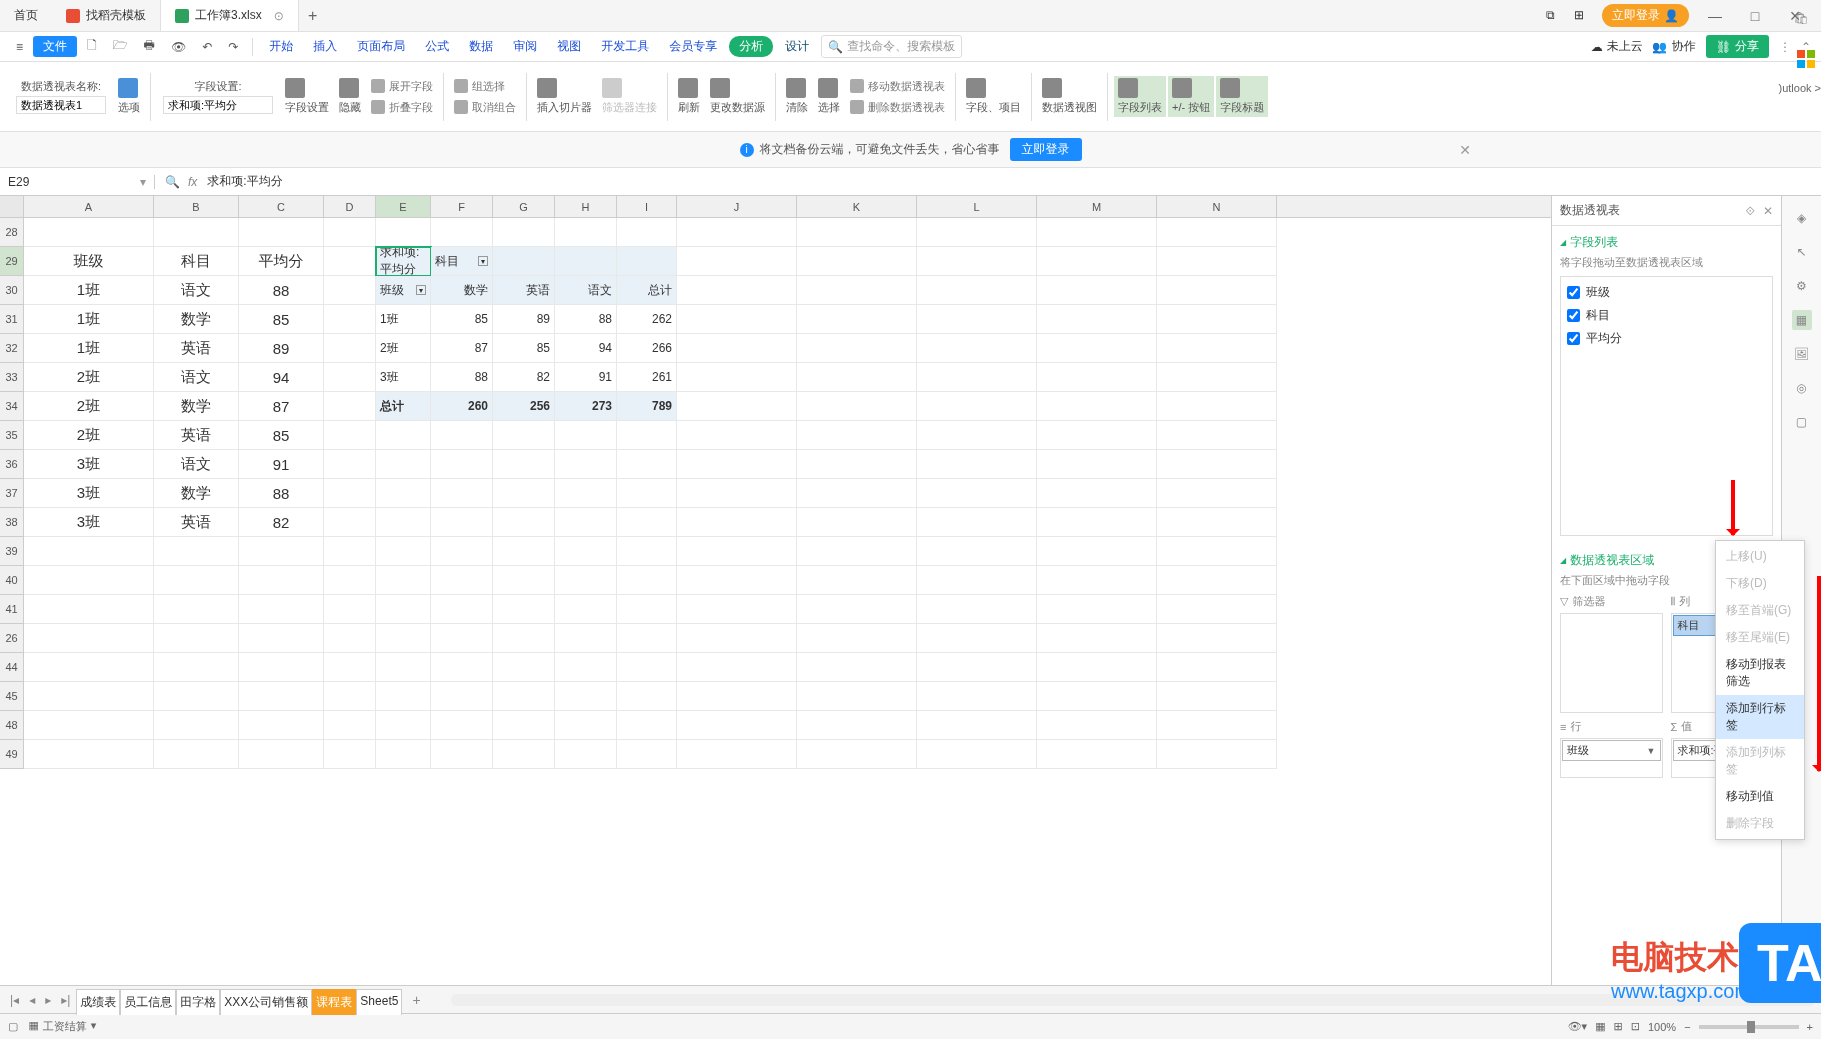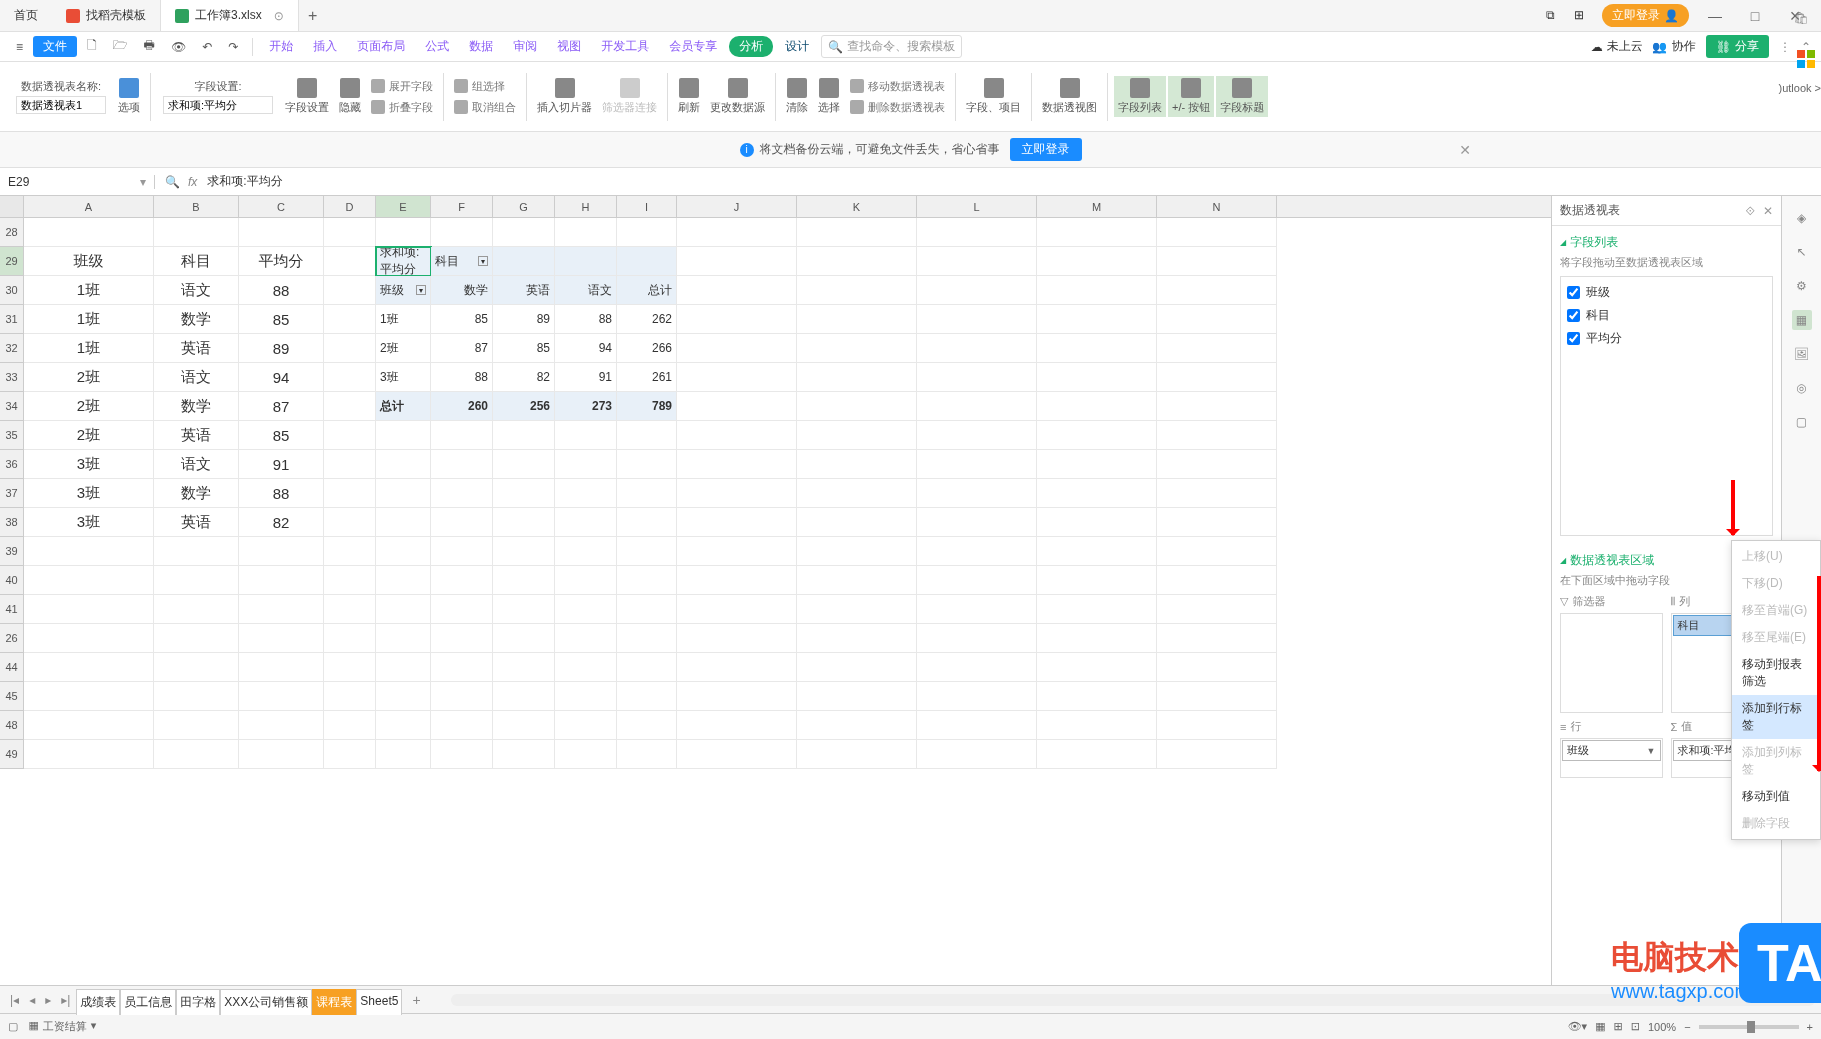--- a/index.html
+++ b/index.html
@@ -17,32 +17,32 @@
 .title-right{margin-left:auto;display:flex;align-items:center;gap:12px;padding-right:12px}
 .login-btn{background:#f7a023;color:#fff;padding:3px 10px;border-radius:12px;display:flex;align-items:center;gap:4px}
 .win-btn{width:28px;text-align:center;color:#666;cursor:pointer;font-size:14px}
 .ti-icon{width:16px;height:16px;display:inline-block}
 
 
 .menubar{height:30px;display:flex;align-items:center;border-bottom:1px solid #e0e0e0;padding:0 10px;gap:4px}
 .menu-btn{padding:2px 6px;cursor:pointer;color:#555}
 .menu-pill{background:#1a8cff;color:#fff;padding:2px 10px;border-radius:3px}
 .menu-sep{width:1px;height:18px;background:#ddd;margin:0 4px}
-.menu-tab{padding:2px 8px;cursor:pointer;color:#8b5cf6}
+.menu-tab{padding:2px 8px;cursor:pointer;color:#1d4ed8}
 .menu-pill-green{background:#1cb06e;color:#fff;padding:2px 10px;border-radius:10px}
 .menu-right{margin-left:auto;display:flex;align-items:center;gap:10px}
 .share-btn{background:#1cb06e;color:#fff;padding:3px 10px;border-radius:3px;display:flex;align-items:center;gap:4px}
 .search-box{border:1px solid #ddd;padding:2px 6px;color:#999;display:flex;align-items:center;gap:4px;border-radius:3px}
 
 
 .ribbon{height:70px;display:flex;align-items:center;border-bottom:1px solid #e0e0e0;padding:0 10px;gap:2px}
 .ribbon-group{display:flex;flex-direction:column;align-items:center;padding:0 6px;gap:2px}
 .ribbon-label{font-size:11px;color:#555}
 .ribbon-input{border:1px solid #ddd;padding:2px 4px;width:90px;font-size:11px}
-.ribbon-btn{display:flex;flex-direction:column;align-items:center;gap:2px;cursor:pointer;padding:2px 4px}
+.ribbon-btn{display:flex;flex-direction:column;gap:2px;cursor:pointer;padding:2px 4px}
 .ribbon-btn.active{background:#d4e8d4}
 .ribbon-icon{width:20px;height:20px;background:#888;border-radius:2px}
 .ribbon-sep{width:1px;height:48px;background:#ddd;margin:0 4px}
 .ribbon-item-sm{display:flex;align-items:center;gap:4px;color:#777;font-size:11px;cursor:pointer}
 .ribbon-item-sm .icon-sm{width:14px;height:14px;background:#aaa;border-radius:2px}
 
 
 .banner{height:36px;background:#f8f8f8;display:flex;align-items:center;justify-content:center;gap:10px;border-bottom:1px solid #e0e0e0;position:relative}
 .banner-info{display:flex;align-items:center;gap:6px;color:#555}
 .banner-icon{width:14px;height:14px;background:#1a8cff;border-radius:50%;color:#fff;display:flex;align-items:center;justify-content:center;font-size:10px}
@@ -102,21 +102,21 @@
 .rp-area-item{background:#fff;border:1px solid #bbb;padding:2px 4px;display:flex;align-items:center;justify-content:space-between;font-size:11px;margin:1px}
 .rp-area-item.selected{background:#b8d4f0;border-color:#5a9fd4}
 .rp-area-dd{font-size:9px;color:#666}
 
 
 .sidetoolbar{width:40px;border-left:1px solid #ccc;display:flex;flex-direction:column;align-items:center;gap:14px;padding-top:12px;background:#f8f8f8}
 .st-icon{width:20px;height:20px;cursor:pointer;color:#888;display:flex;align-items:center;justify-content:center}
 .st-icon.active-st{background:#d0e4d0;border-radius:2px;padding:2px}
 
 
-.context-menu{position:absolute;right:0;top:540px;width:90px;background:#fff;border:1px solid #ccc;box-shadow:0 2px 8px rgba(0,0,0,0.15);z-index:100;padding:2px 0}
+.context-menu{position:absolute;right:16px;top:540px;width:90px;background:#fff;border:1px solid #ccc;box-shadow:0 2px 8px rgba(0,0,0,0.15);z-index:100;padding:2px 0}
 .cm-item{padding:5px 10px;font-size:12px;cursor:pointer}
 .cm-item.disabled{color:#bbb}
 .cm-item.highlighted{background:#d4e8ff}
 
 
 .arrow{position:absolute;z-index:200;pointer-events:none}
 .arrow1{right:86px;top:480px;width:4px;height:55px;background:red}
 .arrow1::after{content:"";position:absolute;bottom:-8px;left:-5px;border:7px solid transparent;border-top-color:red}
 .arrow2{right:0;top:576px;width:4px;height:195px;background:red}
 .arrow2::after{content:"";position:absolute;bottom:-8px;left:-5px;border:7px solid transparent;border-top-color:red}

